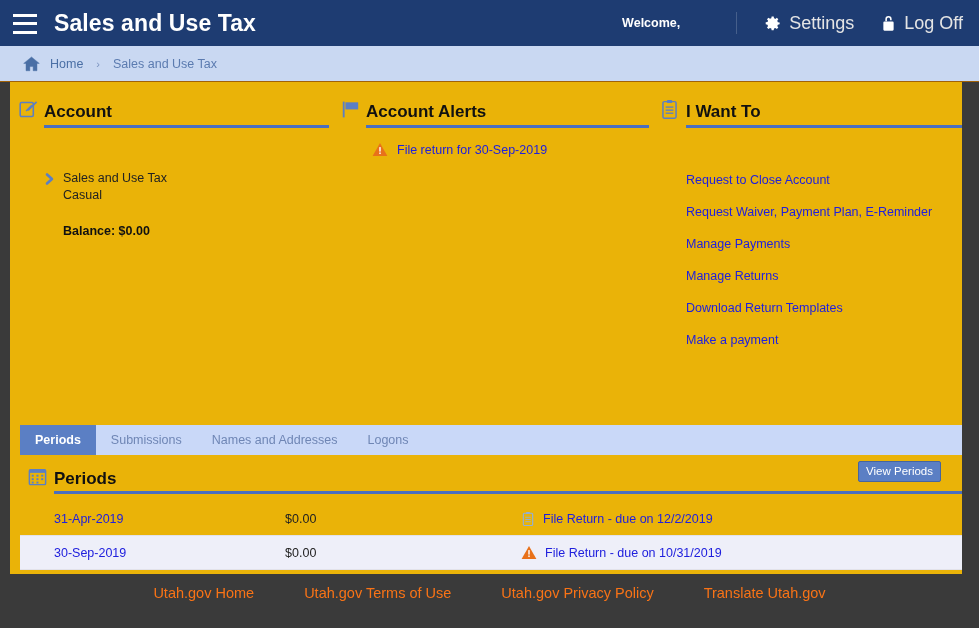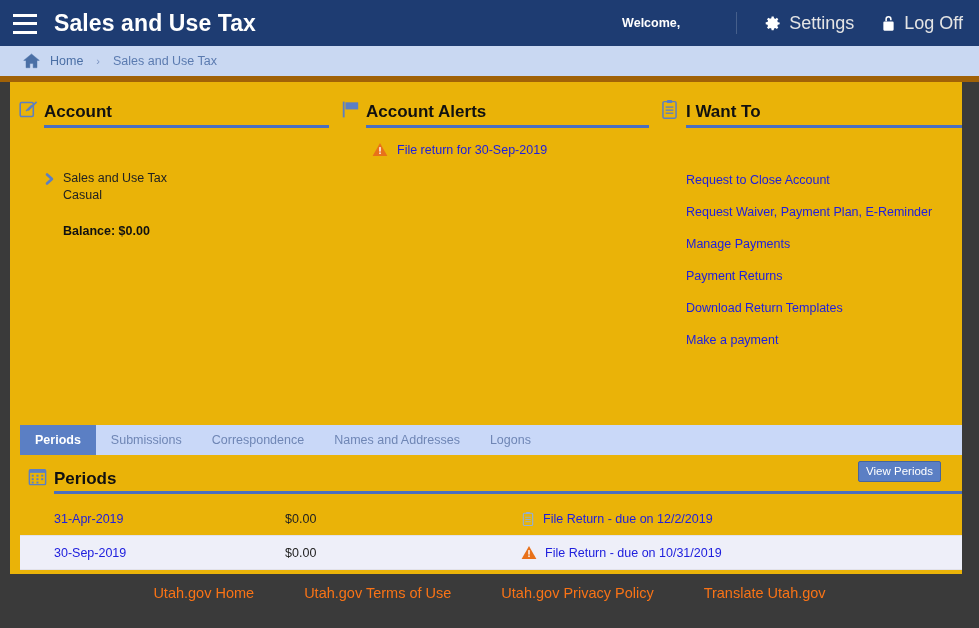--- a/index.html
+++ b/index.html
@@ -89,21 +89,21 @@
 
   
   .breadcrumb-bar {
     position: absolute;
     left: 0; top: 46px;
     width: 979px;
     height: 36px;
     background: #c9d8f2;
     display: flex;
     align-items: center;
-    border-bottom: 6px solid #a16207;
+    border-bottom: 1px solid #a16207;
     box-sizing: border-box;
   }
   .bc-home-icon { margin-left: 22px; display: flex; align-items: center; }
   .bc-link {
     margin-left: 9px;
     color: #4a6fa5;
     font-size: 12.5px;
     cursor: pointer;
   }
   .bc-sep {
@@ -458,31 +458,30 @@
             </svg>
           </span>
           <span class="panel-title">I Want To</span>
         </div>
         <div class="panel-rule"></div>
 
         <div class="iwt-body">
           <span class="iwt-link">Request to Close Account</span>
           <span class="iwt-link">Request Waiver, Payment Plan, E-Reminder</span>
           <span class="iwt-link">Manage Payments</span>
-          <span class="iwt-link">Payment Returns</span>
+          <span class="iwt-link">Manage Returns</span>
           <span class="iwt-link">Download Return Templates</span>
           <span class="iwt-link">Make a payment</span>
         </div>
       </div>
     </div>
 
     <div class="tabstrip">
       <div class="tab active">Periods</div>
       <div class="tab">Submissions</div>
-      <div class="tab">Correspondence</div>
       <div class="tab">Names and Addresses</div>
       <div class="tab">Logons</div>
     </div>
 
     <div class="periods-section">
       <div class="periods-head">
         <span class="pico">
           <svg width="19" height="19" viewBox="0 0 22 22">
             <rect x="1.6" y="3.2" width="18.8" height="17.2" rx="1.4" fill="none" stroke="#5b7fc4" stroke-width="1.7"></rect>
             <rect x="1.6" y="3.2" width="18.8" height="3.6" fill="#5b7fc4"></rect>

